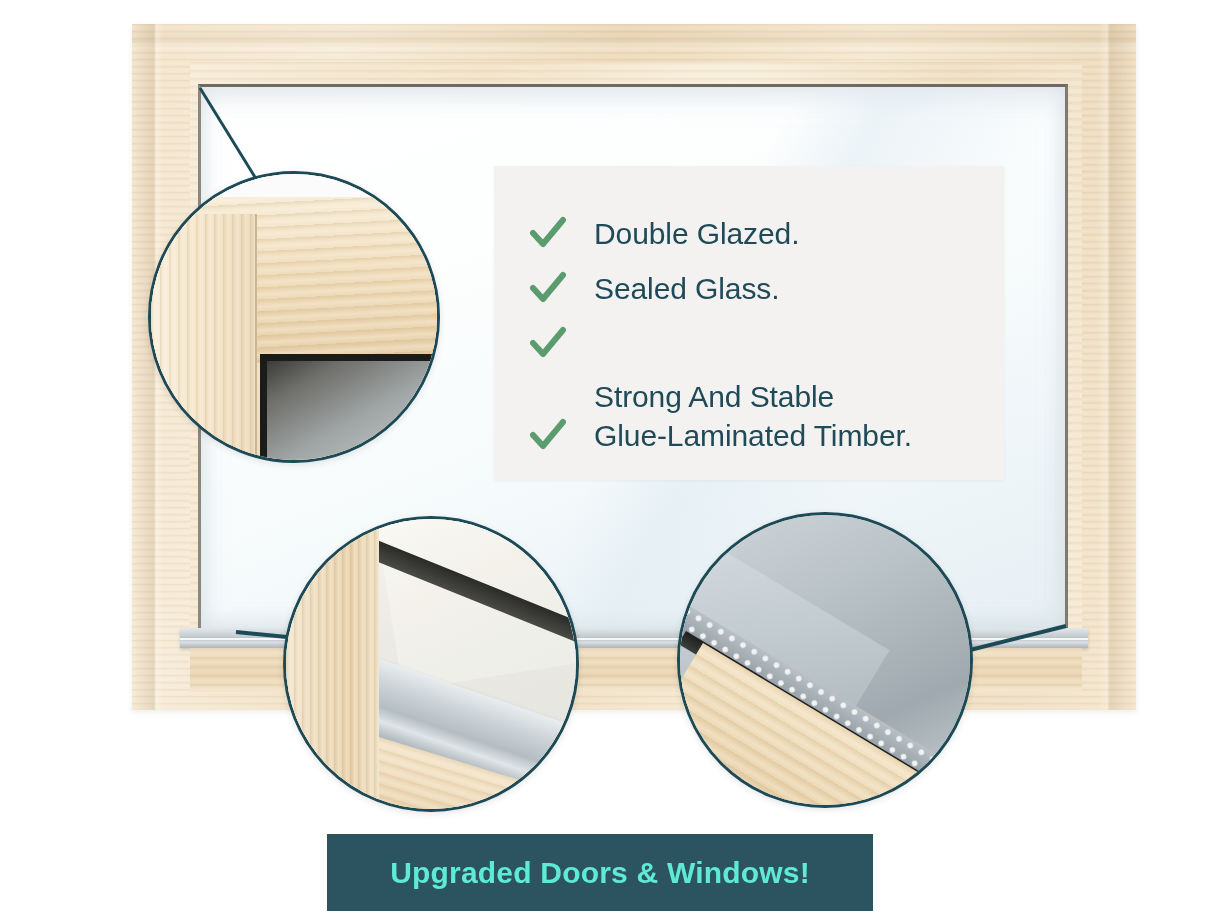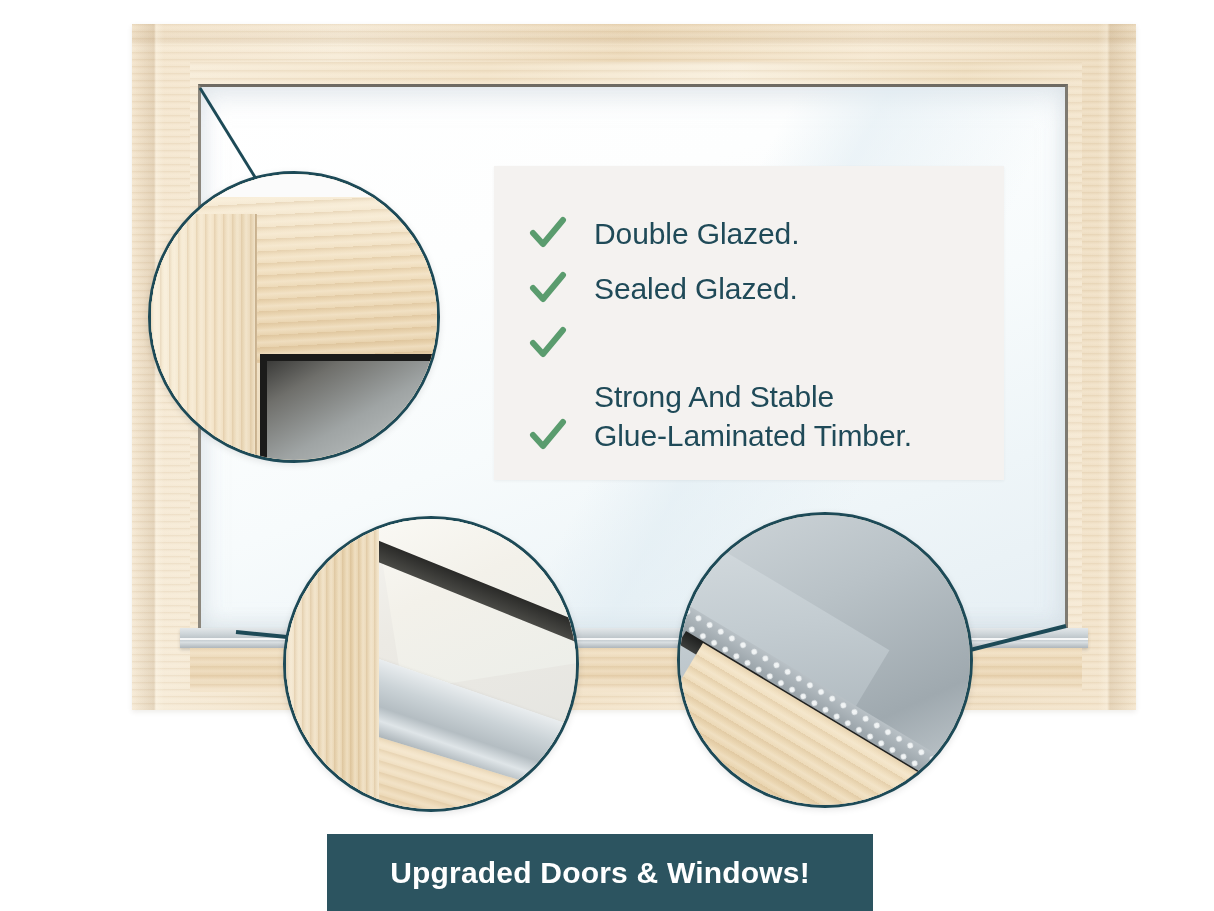--- a/index.html
+++ b/index.html
@@ -329,21 +329,21 @@
     left: 327px;
     top: 834px;
     width: 546px;
     height: 77px;
     background: #2c5460;
     display: flex;
     align-items: center;
     justify-content: center;
   }
   .banner-text {
-    color: #ffffff;
+    color: #5eead4;
     font-size: 30px;
     font-weight: bold;
     letter-spacing: 0.2px;
   }
 </style>
 </head>
 <body>
 
 <div id="stage">
 
@@ -397,21 +397,21 @@
         <svg class="check-icon" viewBox="0 0 40 40">
           <path d="M5 20 L15 31 L35 7" fill="none" stroke="#5a9c6e" stroke-width="6" stroke-linecap="round" stroke-linejoin="round"></path>
         </svg>
         <span class="feature-text">Double Glazed.</span>
       </li>
 
       <li class="feature-item">
         <svg class="check-icon" viewBox="0 0 40 40">
           <path d="M5 20 L15 31 L35 7" fill="none" stroke="#5a9c6e" stroke-width="6" stroke-linecap="round" stroke-linejoin="round"></path>
         </svg>
-        <span class="feature-text">Sealed Glazed.</span>
+        <span class="feature-text">Sealed Glass.</span>
       </li>
 
       <li class="feature-item">
         <svg class="check-icon" viewBox="0 0 40 40">
           <path d="M5 20 L15 31 L35 7" fill="none" stroke="#5a9c6e" stroke-width="6" stroke-linecap="round" stroke-linejoin="round"></path>
         </svg>
       </li>
 
       <li class="feature-item">
         <svg class="check-icon" viewBox="0 0 40 40">

